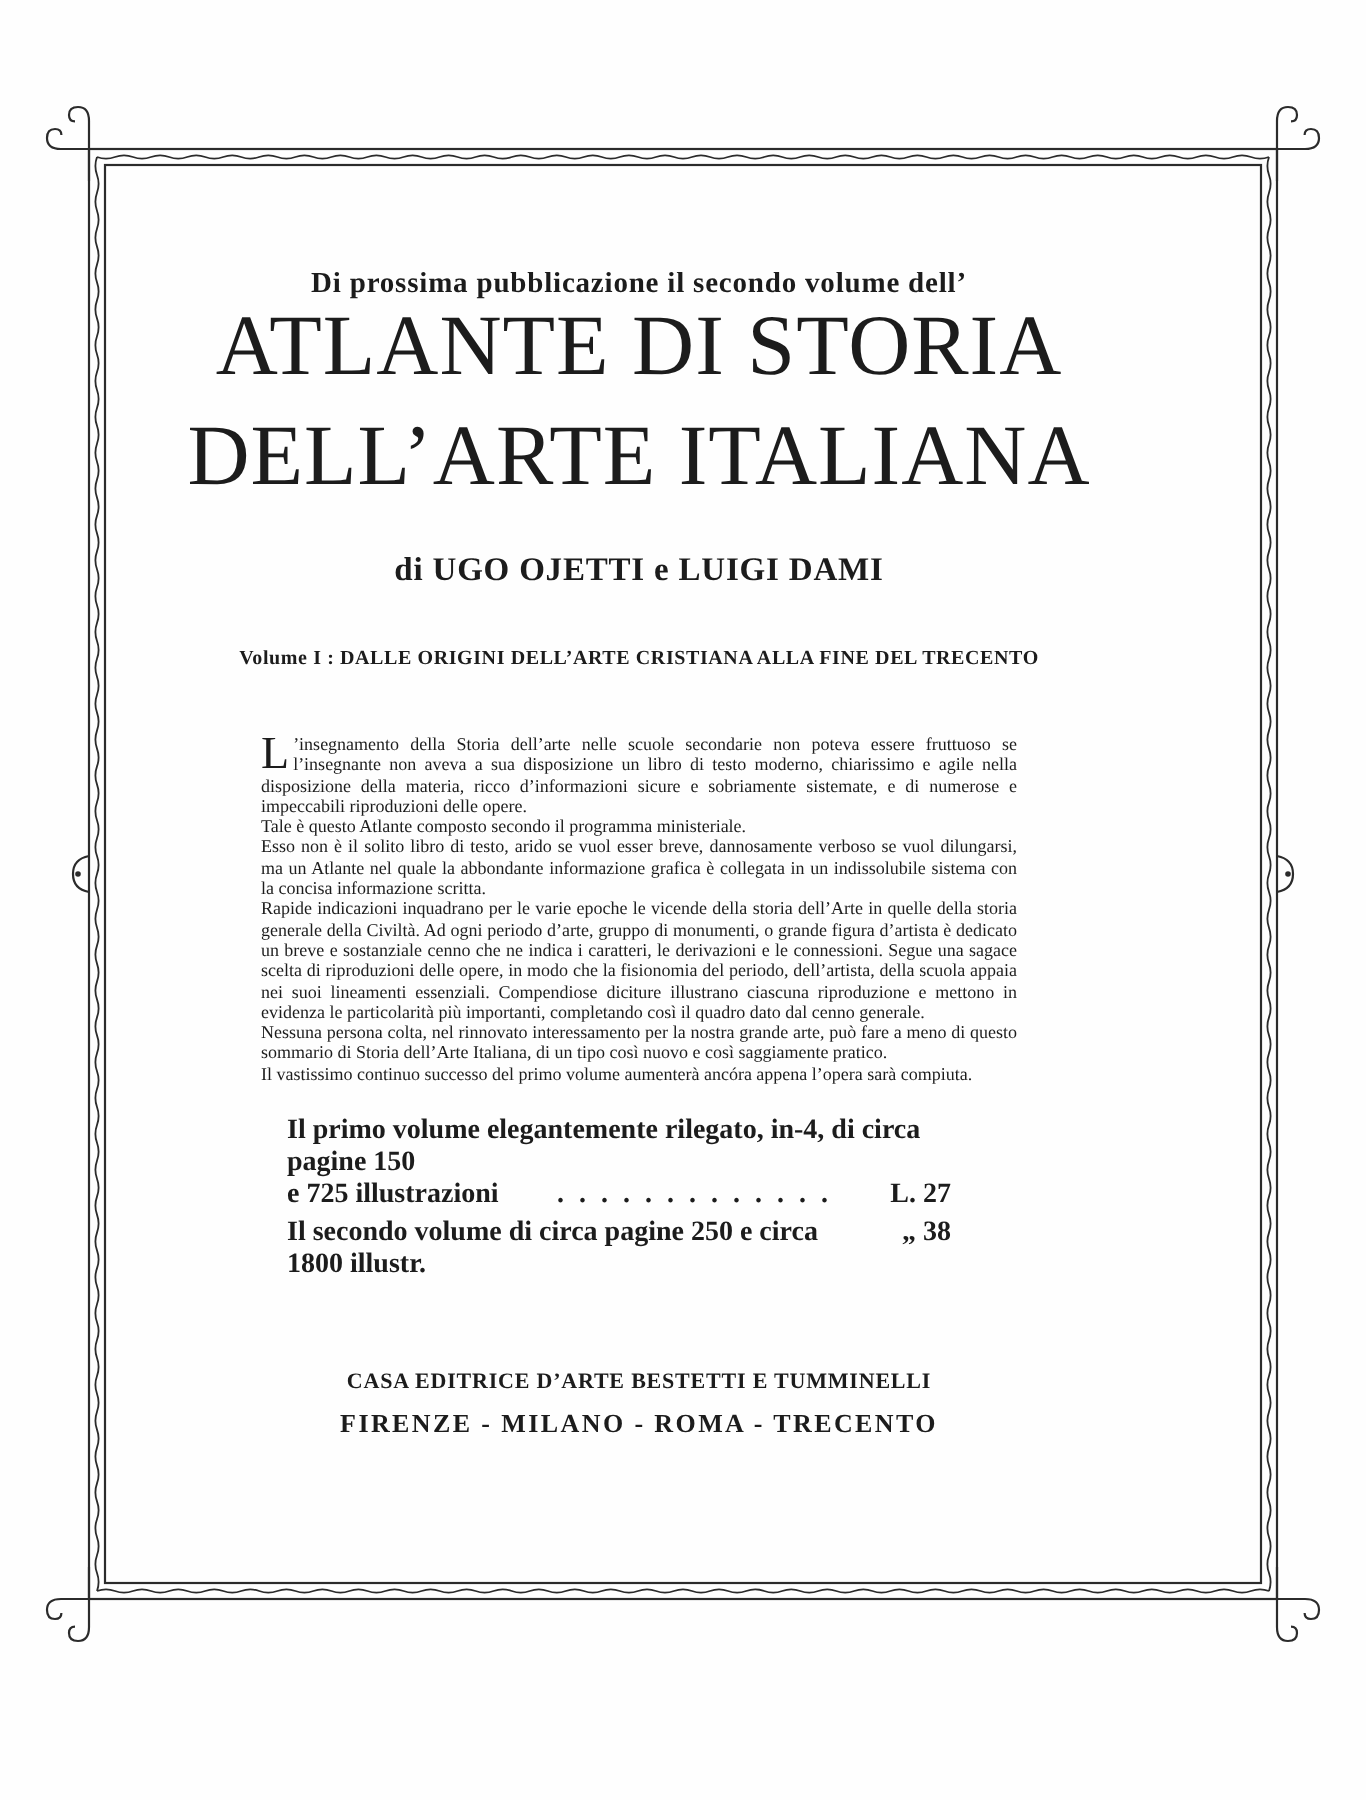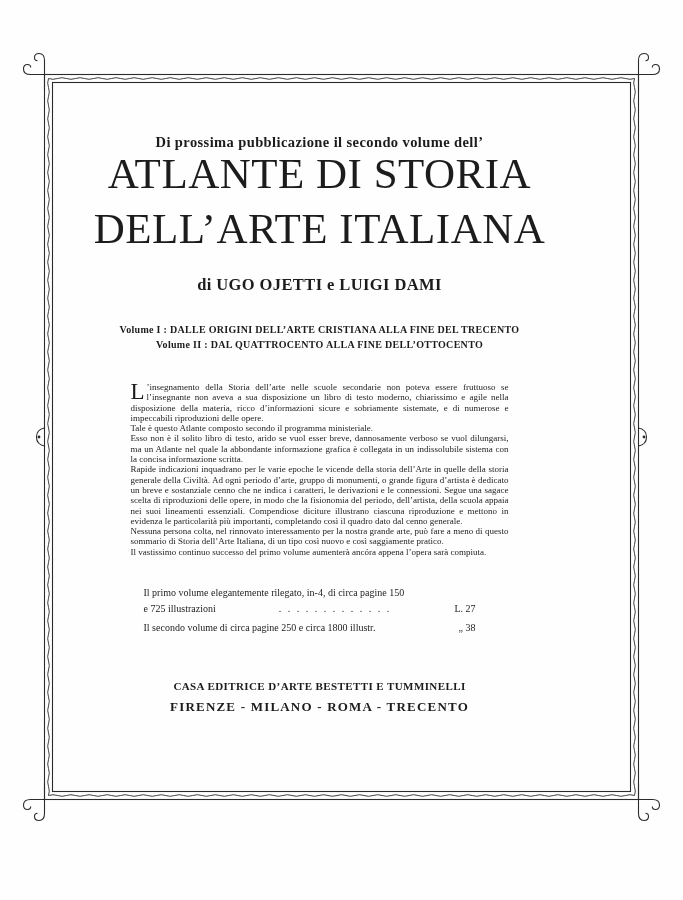--- a/index.html
+++ b/index.html
@@ -28,23 +28,24 @@
   .body-block{
     margin:30px auto 0;width:378px;
     text-align:justify;font-size:9px;line-height:10.3px;
   }
   .body-block p{margin:0;}
   .dropcap{
     float:left;font-size:23px;line-height:18px;
     padding:1px 2px 0 0;
   }
   .pricing{
-    margin:28px auto 0;width:332px;
-    font-size:10px;line-height:16px;text-align:left;
+    margin:16px auto 0;width:332px;
+    font-size:14px;line-height:16px;text-align:left;
     transform:translateX(-10px);
+    font-weight:bold;
   }
   .price-row{display:block;}
   .price-row.flex{display:flex;align-items:baseline;}
   .price-row .dots{flex:1;overflow:hidden;white-space:nowrap;text-align:center;padding:0 6px;letter-spacing:2px;}
   .price-row .price{white-space:nowrap;}
   .price-row.r3{margin-top:3px;justify-content:space-between;gap:24px;}
   .publisher{margin-top:44px;font-size:11px;font-weight:bold;letter-spacing:.4px;}
   .cities{margin-top:7px;font-size:13px;font-weight:bold;letter-spacing:1.2px;}
 </style>
 </head>
@@ -80,21 +81,20 @@
 
     <div class="announcement">Di prossima pubblicazione il secondo volume dell’</div>
 
     <div class="title-line l1">ATLANTE DI STORIA</div>
     <div class="title-line l2">DELL’ARTE ITALIANA</div>
 
     <div class="byline">di UGO OJETTI e LUIGI DAMI</div>
 
     <div class="volumes">
       <div>Volume I : DALLE ORIGINI DELL’ARTE CRISTIANA ALLA FINE DEL TRECENTO</div>
-      <div>Volume II : DAL QUATTROCENTO ALLA FINE DELL’OTTOCENTO</div>
     </div>
 
     <div class="body-block">
       <p><span class="dropcap">L</span><span>’insegnamento della Storia dell’arte nelle scuole secondarie non poteva essere fruttuoso se l’insegnante non aveva a sua disposizione un libro di testo moderno, chiarissimo e agile nella disposizione della materia, ricco d’informazioni sicure e sobriamente sistemate, e di numerose e impeccabili riproduzioni delle opere.</span></p>
       <p>Tale è questo Atlante composto secondo il programma ministeriale.</p>
       <p>Esso non è il solito libro di testo, arido se vuol esser breve, dannosamente verboso se vuol dilungarsi, ma un Atlante nel quale la abbondante informazione grafica è collegata in un indissolubile sistema con la concisa informazione scritta.</p>
       <p>Rapide indicazioni inquadrano per le varie epoche le vicende della storia dell’Arte in quelle della storia generale della Civiltà. Ad ogni periodo d’arte, gruppo di monumenti, o grande figura d’artista è dedicato un breve e sostanziale cenno che ne indica i caratteri, le derivazioni e le connessioni. Segue una sagace scelta di riproduzioni delle opere, in modo che la fisionomia del periodo, dell’artista, della scuola appaia nei suoi lineamenti essenziali. Compendiose diciture illustrano ciascuna riproduzione e mettono in evidenza le particolarità più importanti, completando così il quadro dato dal cenno generale.</p>
       <p>Nessuna persona colta, nel rinnovato interessamento per la nostra grande arte, può fare a meno di questo sommario di Storia dell’Arte Italiana, di un tipo così nuovo e così saggiamente pratico.</p>
       <p>Il vastissimo continuo successo del primo volume aumenterà ancóra appena l’opera sarà compiuta.</p>
     </div>

